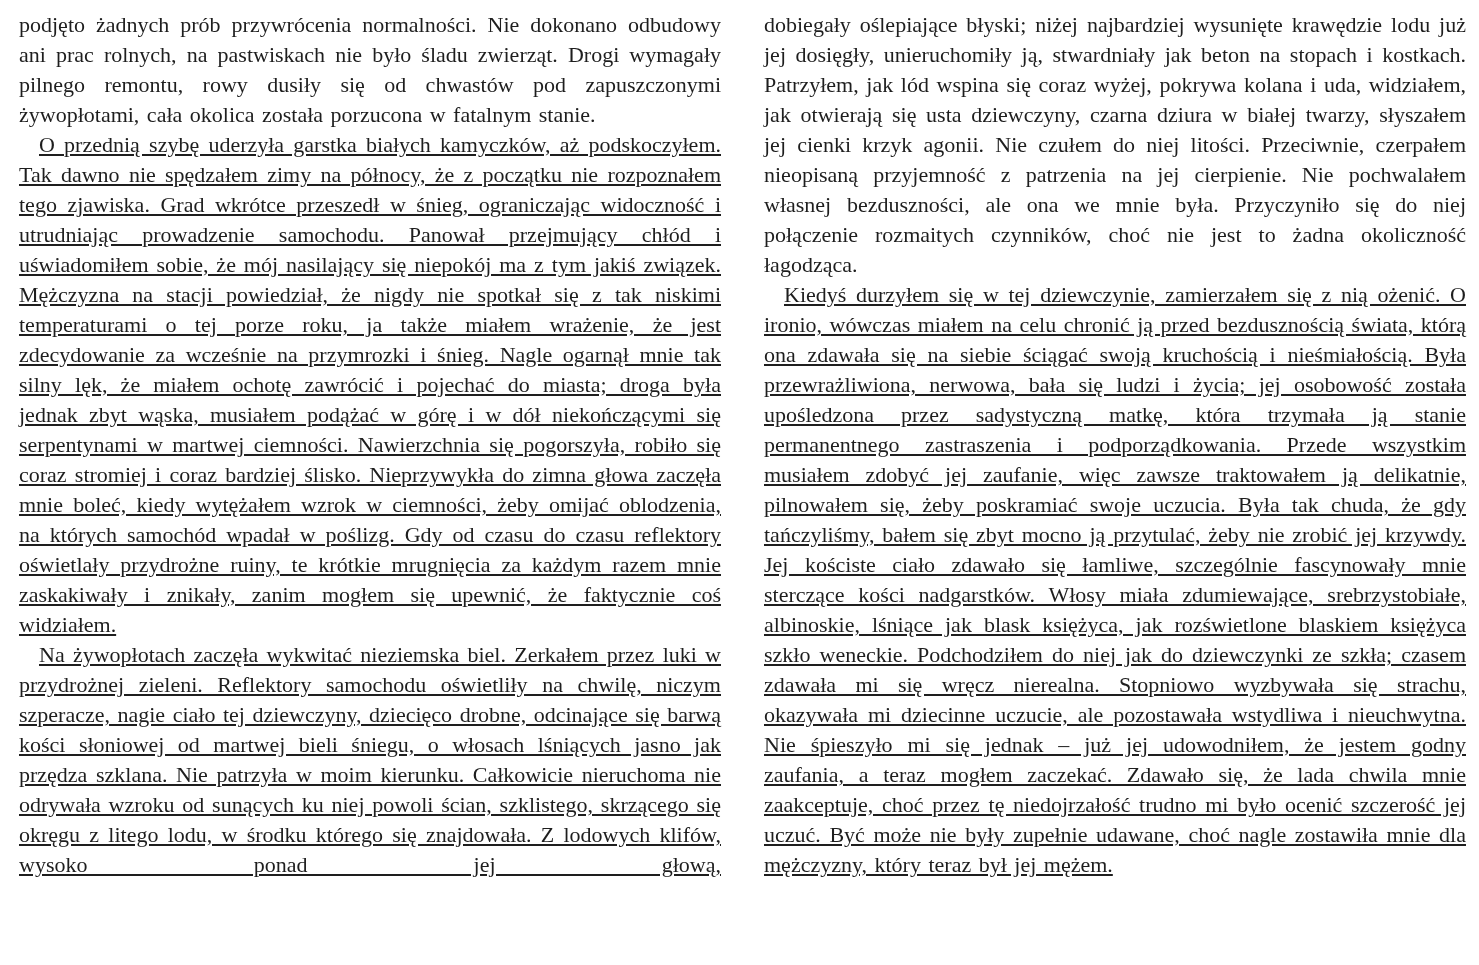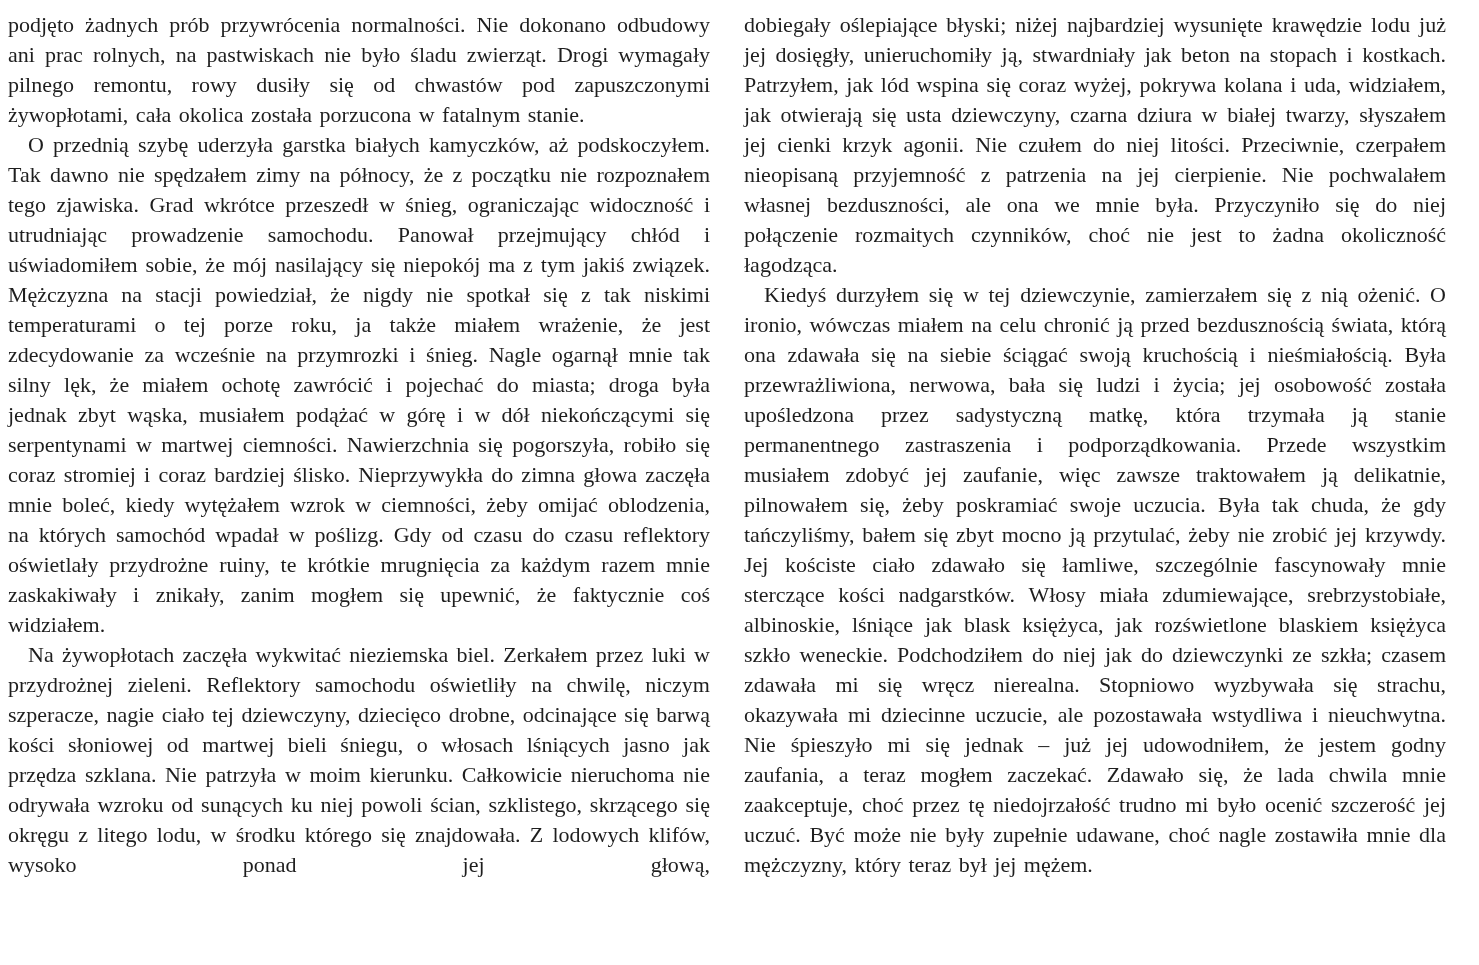--- a/index.html
+++ b/index.html
@@ -7,41 +7,41 @@
     padding: 0;
     background: #ffffff;
     width: 1479px;
     height: 965px;
     overflow: hidden;
   }
   .page {
     box-sizing: border-box;
     width: 1479px;
     height: 965px;
-    padding: 10px 14px 0 8px;
+    padding: 10px 14px 0 19px;
     display: flex;
-    gap: 34px;
+    gap: 43px;
     background: #ffffff;
   }
   .col {
     flex: 0 0 702px;
     width: 702px;
   }
   .para {
     margin: 0;
     font-family: "Liberation Serif", "DejaVu Serif", serif;
     font-size: 22px;
     line-height: 30px;
     color: #1e1e1e;
     text-align: justify;
     word-spacing: 2px;
     -webkit-hyphens: none;
     hyphens: none;
   }
-  .indent { text-indent: 20px; }
+  .indent { text-indent: 20px; text-decoration: underline; }
   
   .continues { text-align-last: justify; }
 </style>
 </head>
 <body>
 
 <div class="page">
   <div class="col">
     <p class="para">podjęto żadnych prób przywrócenia normalności. Nie dokonano odbudowy ani prac rolnych, na pastwiskach nie było śladu zwierząt. Drogi wymagały pilnego remontu, rowy dusiły się od chwastów pod zapuszczonymi żywopłotami, cała okolica została porzucona w fatalnym stanie.</p>
     <p class="para indent">O przednią szybę uderzyła garstka białych kamyczków, aż podskoczyłem. Tak dawno nie spędzałem zimy na północy, że z początku nie rozpoznałem tego zjawiska. Grad wkrótce przeszedł w śnieg, ograniczając widoczność i utrudniając prowadzenie samochodu. Panował przejmujący chłód i uświadomiłem sobie, że mój nasilający się niepokój ma z tym jakiś związek. Mężczyzna na stacji powiedział, że nigdy nie spotkał się z tak niskimi temperaturami o tej porze roku, ja także miałem wrażenie, że jest zdecydowanie za wcześnie na przymrozki i śnieg. Nagle ogarnął mnie tak silny lęk, że miałem ochotę zawrócić i pojechać do miasta; droga była jednak zbyt wąska, musiałem podążać w górę i w dół niekończącymi się serpentynami w martwej ciemności. Nawierzchnia się pogorszyła, robiło się coraz stromiej i coraz bardziej ślisko. Nieprzywykła do zimna głowa zaczęła mnie boleć, kiedy wytężałem wzrok w ciemności, żeby omijać oblodzenia, na których samochód wpadał w poślizg. Gdy od czasu do czasu reflektory oświetlały przydrożne ruiny, te krótkie mrugnięcia za każdym razem mnie zaskakiwały i znikały, zanim mogłem się upewnić, że faktycznie coś widziałem.</p>

